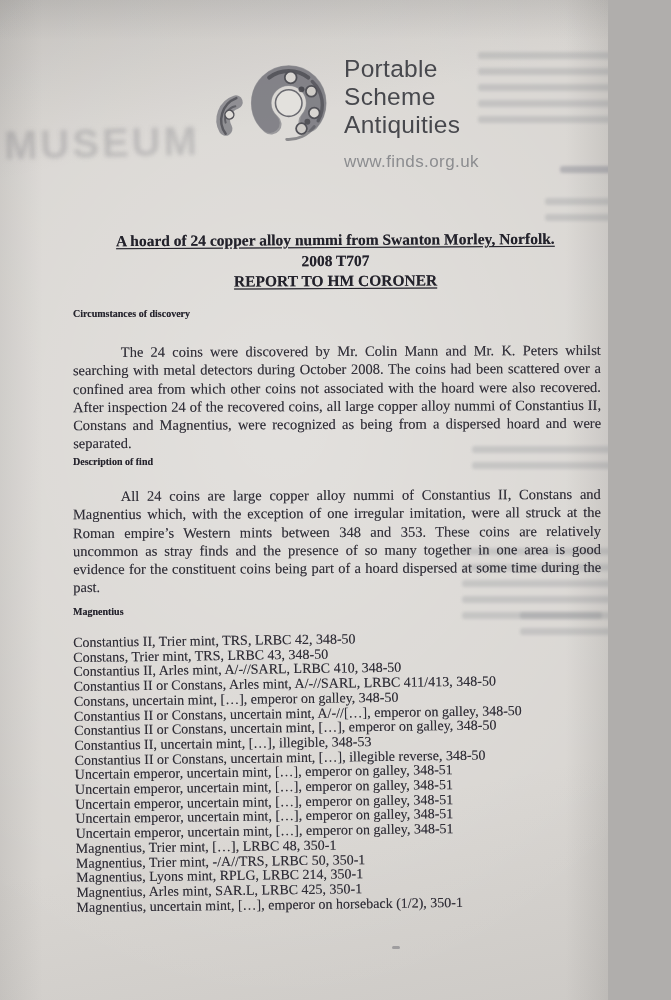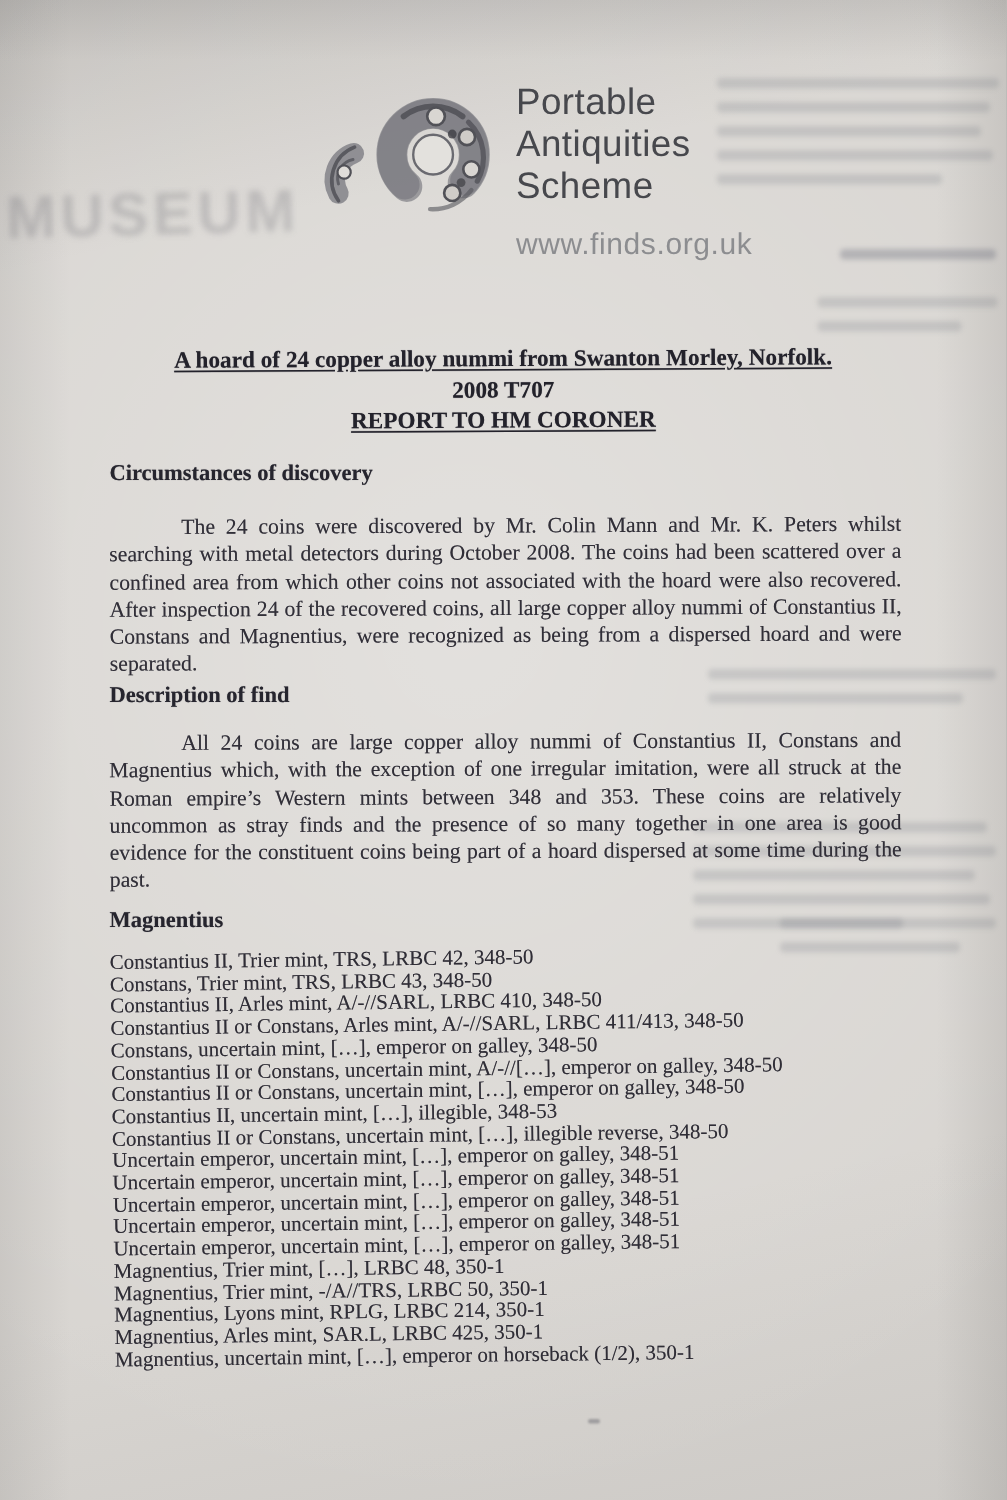--- a/index.html
+++ b/index.html
@@ -1,21 +1,21 @@
 <!DOCTYPE html>
 <html><head>
 <meta charset="utf-8">
 <style>
   * { margin: 0; padding: 0; box-sizing: border-box; }
   html, body { background: #b0aeac; }
   body { font-family: "Liberation Serif", serif; }
 
   .page {
     position: relative;
-    width: 671px;
+    width: 608px;
     height: 1000px;
     overflow: hidden;
     background:
       radial-gradient(130% 95% at 46% 42%, rgba(255,255,255,0.28), rgba(255,255,255,0) 62%),
       linear-gradient(168deg, rgba(110,108,106,0.20) 0%, rgba(0,0,0,0) 16%),
       linear-gradient(348deg, rgba(110,108,106,0.10) 0%, rgba(0,0,0,0) 22%),
       linear-gradient(90deg, rgba(92,90,88,0.12), rgba(0,0,0,0) 7%, rgba(0,0,0,0) 93%, rgba(92,90,88,0.14)),
       linear-gradient(180deg, rgba(84,84,86,0.12), rgba(0,0,0,0) 4%),
       #d8d5d1;
     color: #312f37;
@@ -51,36 +51,36 @@
     position: absolute; top: 946px; left: 392px;
     width: 8px; height: 3px; border-radius: 2px;
     background: rgba(96,96,104,0.45); filter: blur(0.6px);
   }
 
   
   .logo-block { position: absolute; top: 50px; left: 210px; display: flex; }
   .logo-art { width: 128px; height: 108px; margin-top: 4px; filter: blur(0.4px); }
   .logo-text { margin-left: 6px; margin-top: 5px; font-family: "Liberation Sans", sans-serif; }
   .logo-org { font-size: 24.5px; line-height: 28px; font-weight: 500; color: #47484d; letter-spacing: 0.3px; }
-  .logo-url { margin-top: 13px; font-size: 20px; color: #8c8d90; letter-spacing: 0.4px; }
+  .logo-url { margin-top: 13px; font-size: 17px; color: #8c8d90; letter-spacing: 0.4px; }
 
   
   .title-block {
     position: absolute; top: 230px; left: 0; width: 671px;
     text-align: center; font-weight: bold; color: #23222b;
     font-size: 15.5px; line-height: 20.5px;
     transform: rotate(-0.3deg);
     text-shadow: 0 0 0.5px rgba(35,34,43,0.55);
   }
   .title-block .u { text-decoration: underline; text-underline-offset: 2px; }
 
   
   .heading {
     position: absolute; left: 73px;
-    font-weight: bold; font-size: 15px; color: #26252e;
+    font-weight: bold; font-size: 10px; color: #26252e;
     text-shadow: 0 0 0.5px rgba(35,34,43,0.5);
   }
   .para {
     position: absolute; left: 73px; width: 528px;
     font-size: 14.5px; line-height: 18.3px;
     text-align: justify;
     text-indent: 48px;
     color: #312f38;
     transform: rotate(-0.25deg);
     text-shadow: 0 0 0.4px rgba(40,40,50,0.45);
@@ -157,22 +157,22 @@
       <g transform="translate(21,62) rotate(-38)" stroke-linecap="round">
         <path d="M -13,8 A 19 19 0 0 1 12,-7" fill="none" stroke="#7d7d83" stroke-width="14" opacity="0.8"></path>
         <path d="M -16,12 A 24 24 0 0 1 15,-10" fill="none" stroke="#4c4c52" stroke-width="2.5" opacity="0.8"></path>
         <path d="M -9,3 A 13 13 0 0 1 9,-4" fill="none" stroke="#4c4c52" stroke-width="2" opacity="0.7"></path>
         <circle cx="-1" cy="-1" r="4.5" fill="#e0ddd9" stroke="#515157" stroke-width="1.5"></circle>
       </g>
     </svg>
     <div class="logo-text">
       <div class="logo-org">
         <div>Portable</div>
+        <div>Scheme</div>
         <div>Antiquities</div>
-        <div>Scheme</div>
       </div>
       <div class="logo-url">www.finds.org.uk</div>
     </div>
   </div>
 
   <div class="title-block">
     <div class="u">A hoard of 24 copper alloy nummi from Swanton Morley, Norfolk.</div>
     <div>2008 T707</div>
     <div class="u">REPORT TO HM CORONER</div>
   </div>

